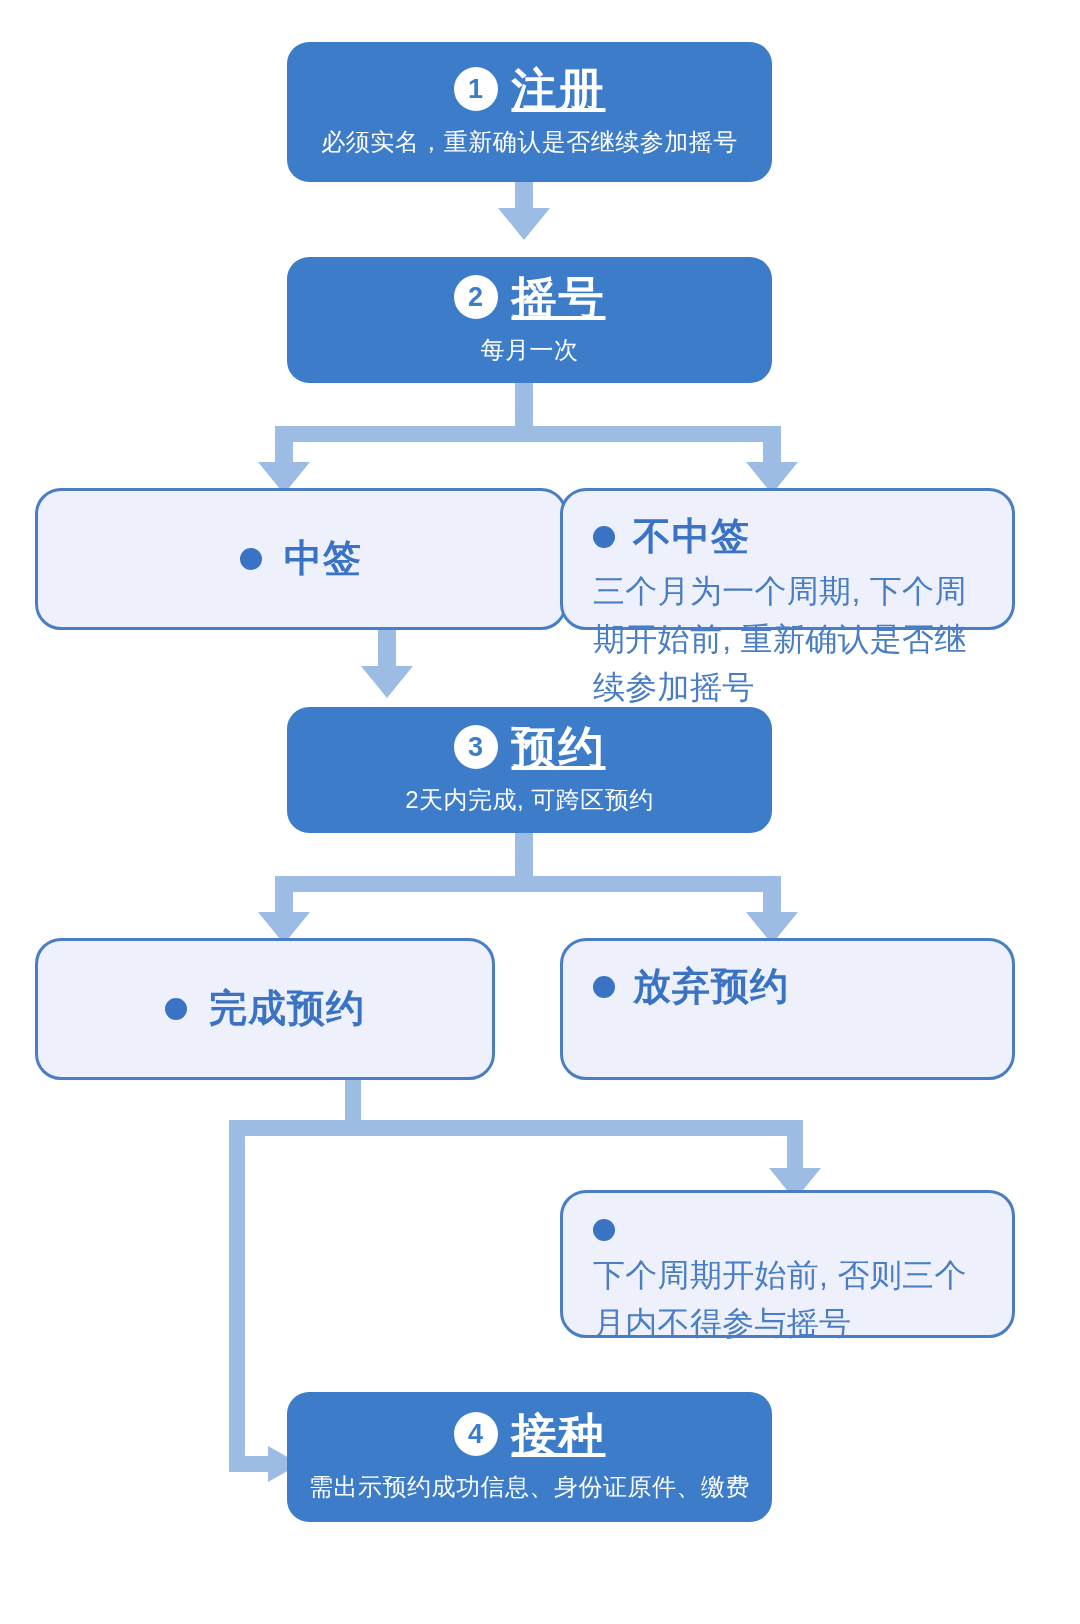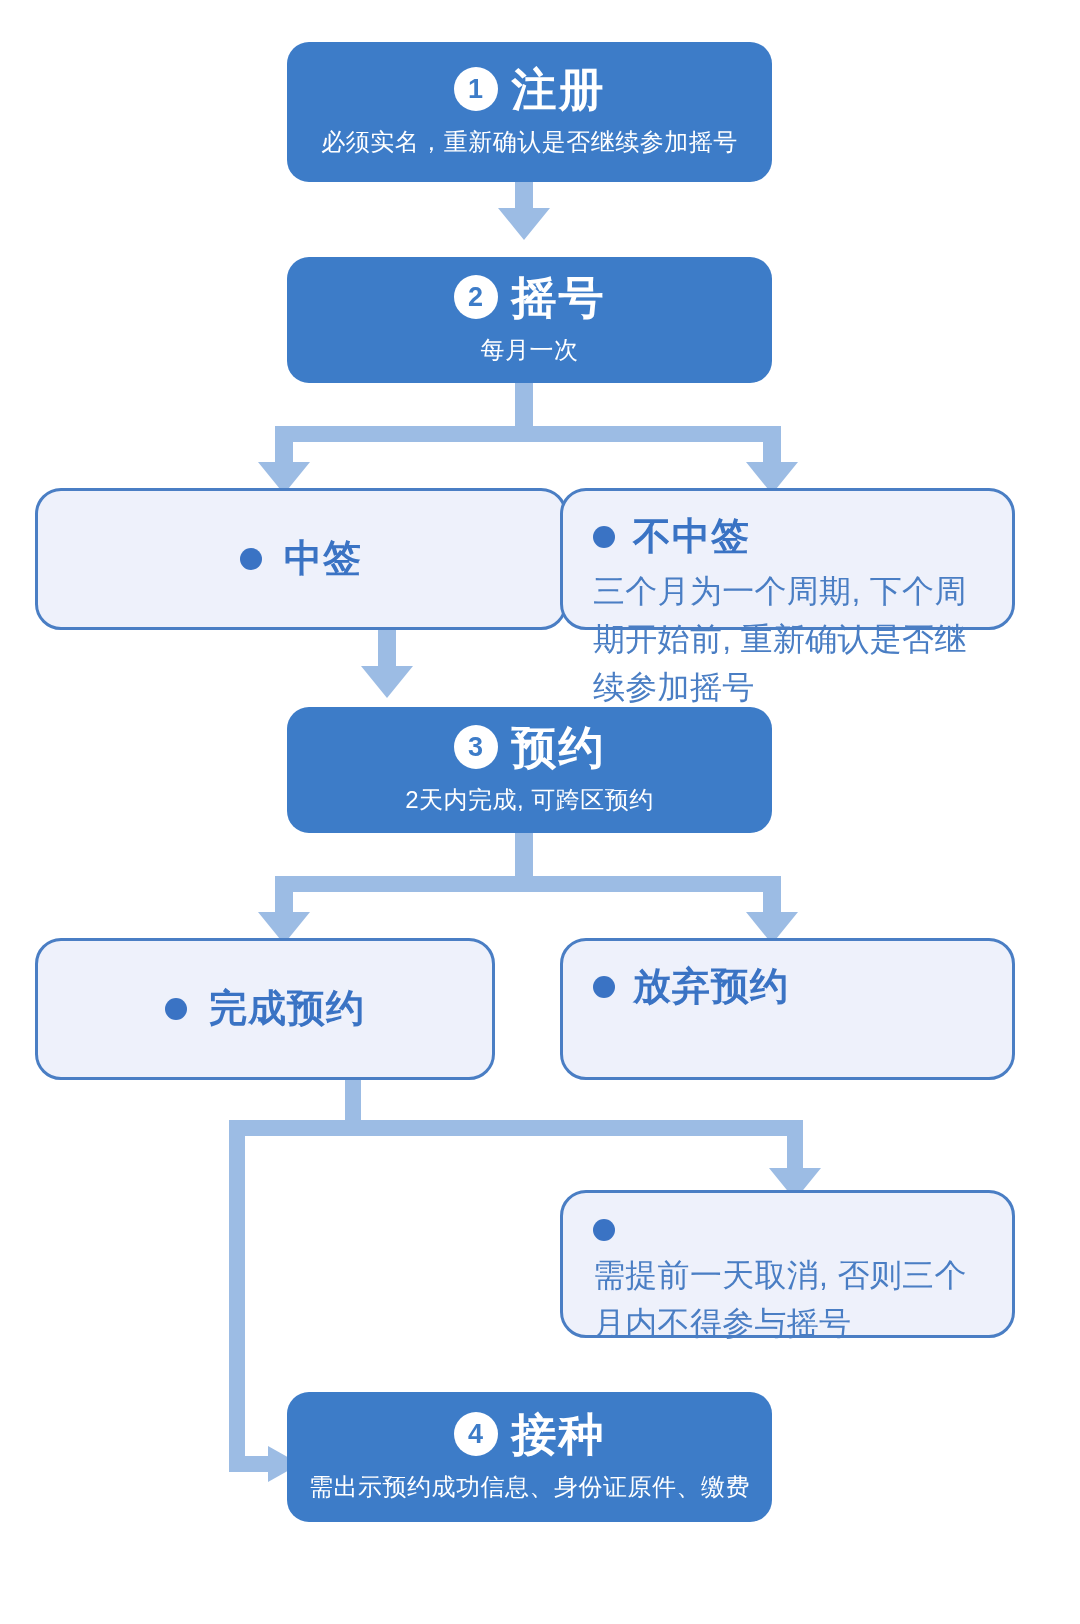--- a/index.html
+++ b/index.html
@@ -51,20 +51,21 @@
     color:#3d7cc8;
     font-size:27px;
     font-weight:bold;
     line-height:1;
     flex:0 0 auto;
   }
   .step .title{
     font-size:45px;
     font-weight:bold;
     letter-spacing:2px;
+    text-decoration:underline;
   }
   .step .sub{
     margin-top:14px;
     font-size:24px;
     font-weight:normal;
     letter-spacing:.5px;
     color:#ffffff;
     line-height:1.3;
   }
 
@@ -214,21 +215,21 @@
     <div class="oc-head">
       <span class="dot"></span>
       <span class="oc-title">放弃预约</span>
     </div>
   </div>
 
   <div class="outcome padded" style="left:560px; top:1190px; width:455px; height:148px;">
     <div class="oc-head">
       <span class="dot"></span>
     </div>
-    <div class="oc-sub" style="max-width:385px;">需提前一天取消, 否则三个月内不得参与摇号</div>
+    <div class="oc-sub" style="max-width:385px;">下个周期开始前, 否则三个月内不得参与摇号</div>
   </div>
 
   <div class="step" style="left:287px; top:1392px; width:485px; height:130px;">
     <div class="title-row">
       <span class="num">4</span>
       <span class="title">接种</span>
     </div>
     <div class="sub">需出示预约成功信息、身份证原件、缴费</div>
   </div>
 

